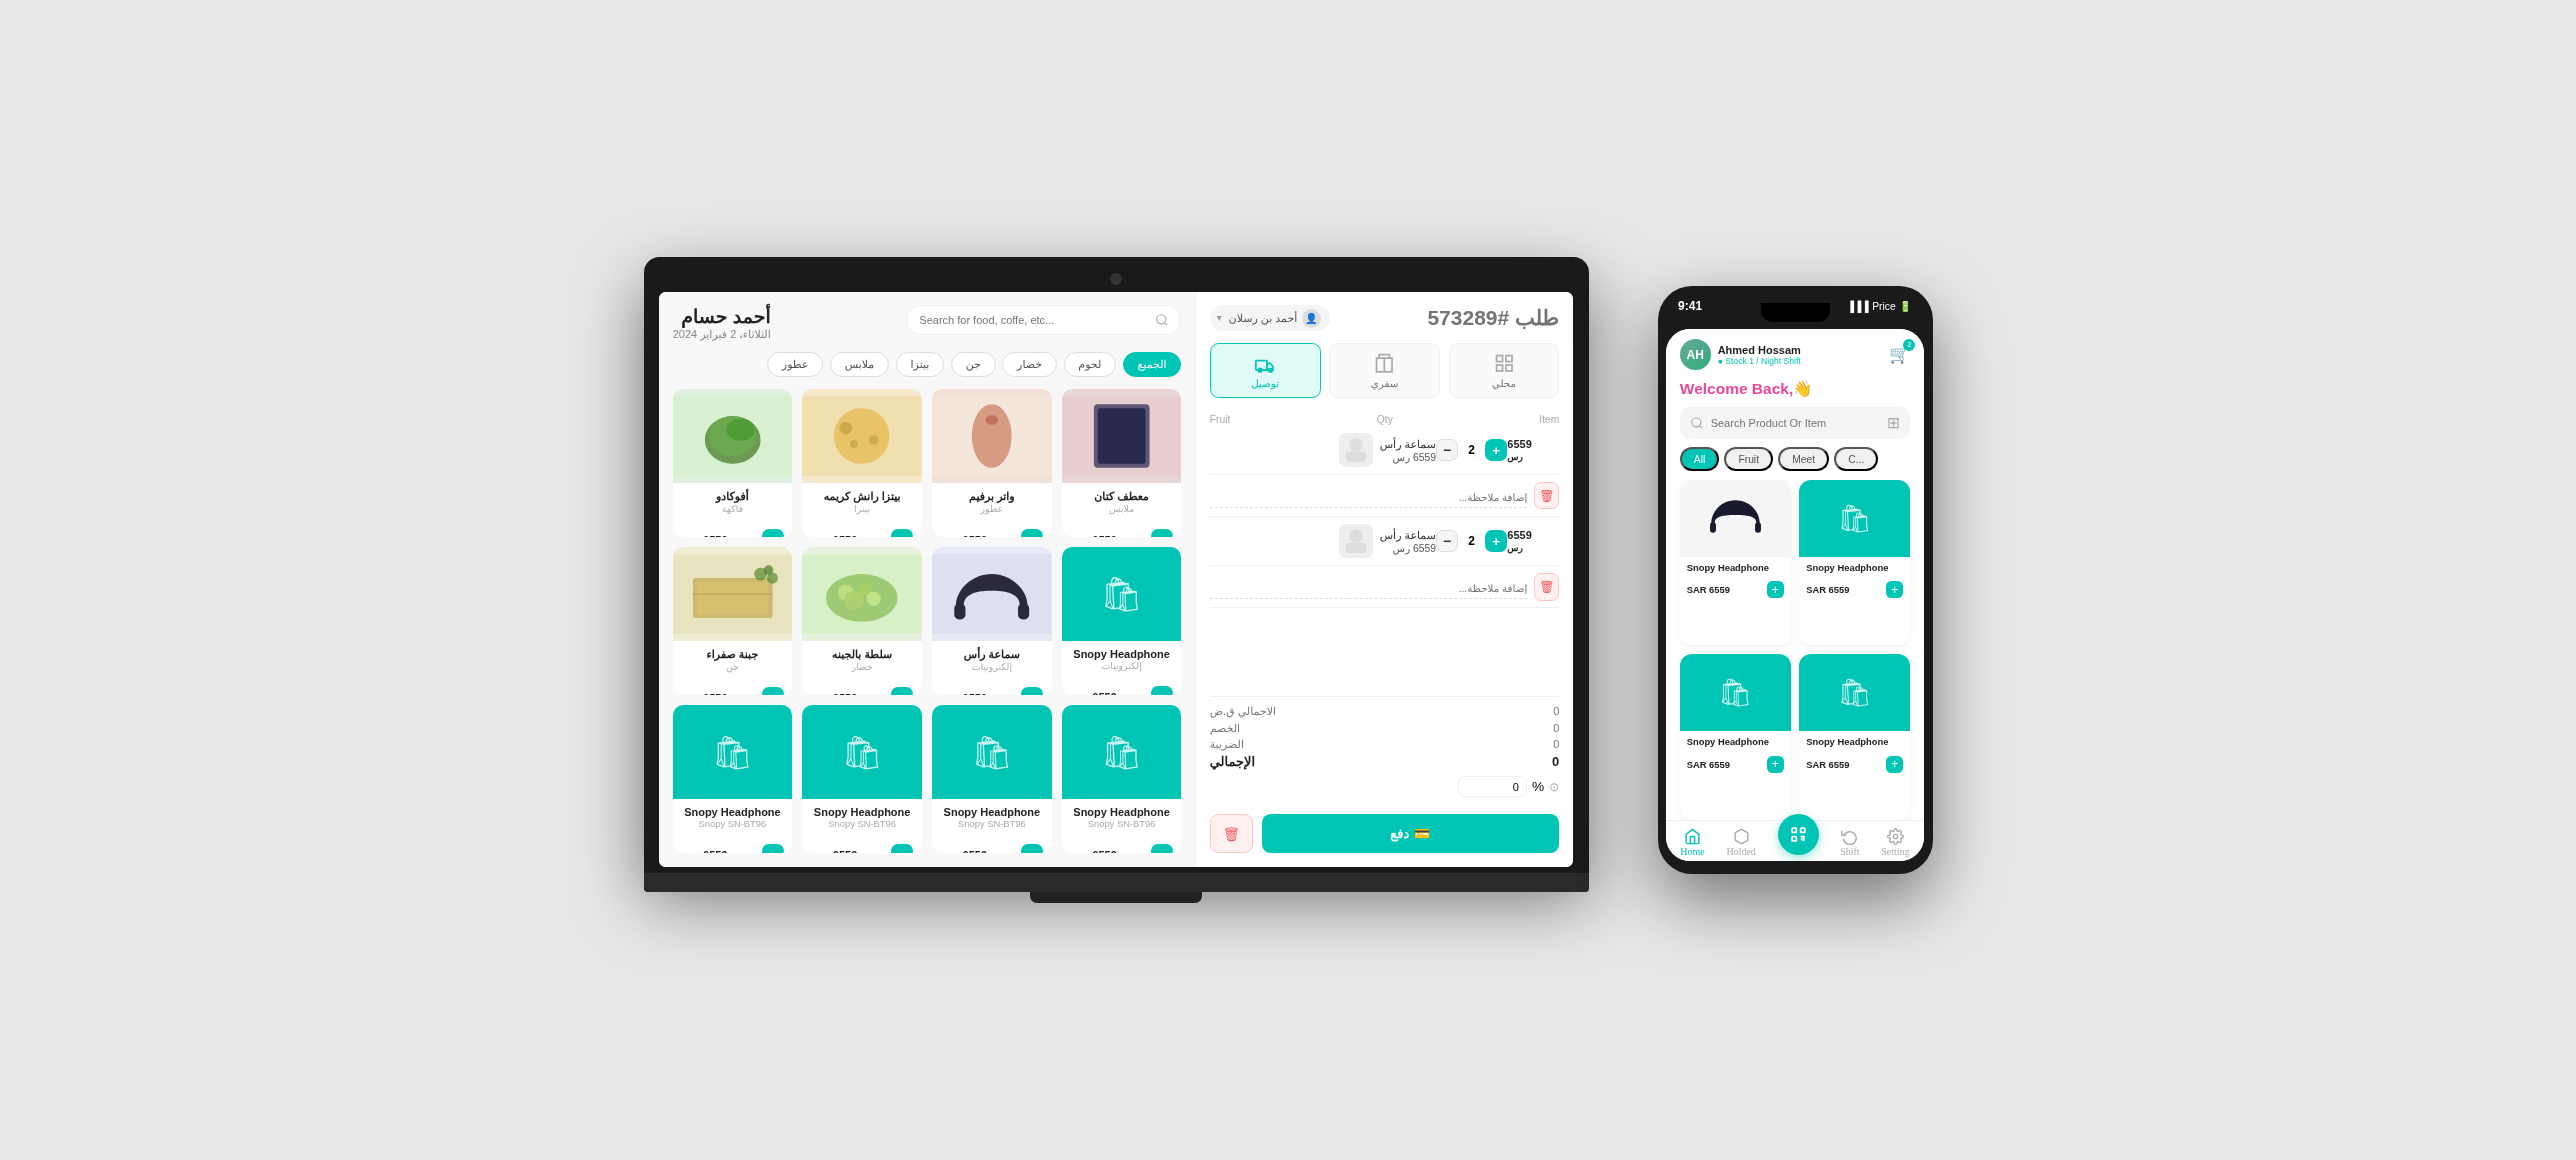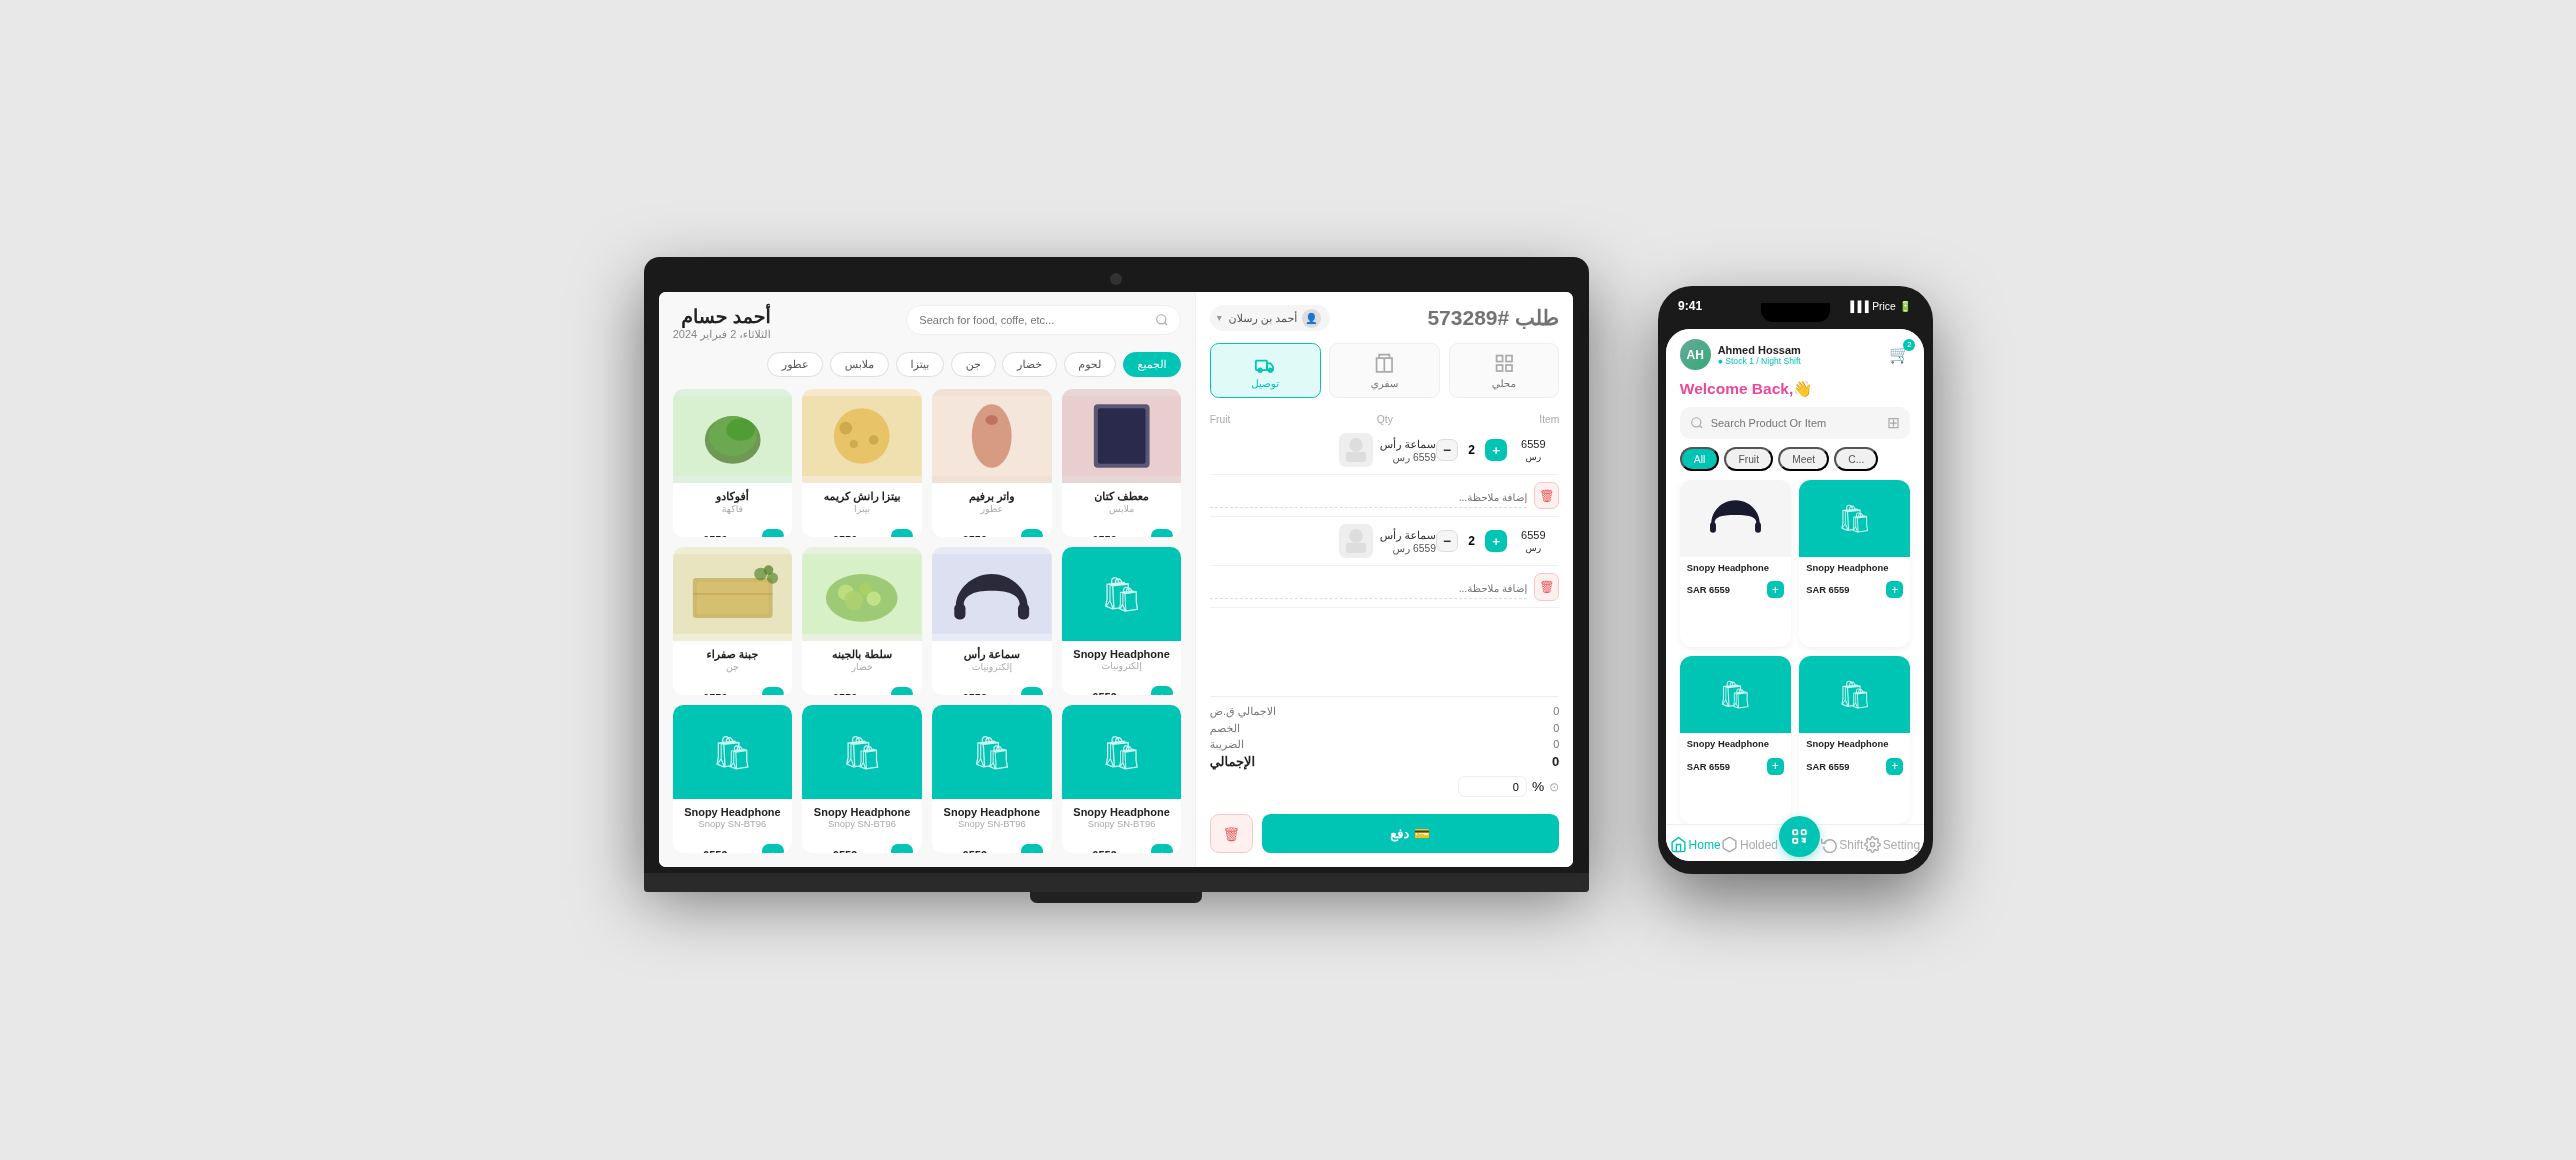--- a/index.html
+++ b/index.html
@@ -170,21 +170,21 @@
       width: 22px; height: 22px;
       border-radius: 6.9px;
       border: none;
       cursor: pointer;
       display: flex; align-items: center; justify-content: center;
       font-size: 13.7px; font-weight: bold;
     }
     .qty-btn.plus { background: #00c4b4; color: #fff; }
     .qty-btn.minus { background: #f5f5f5; color: #333; border: 0.9px solid #ddd; }
     .qty-num { font-size: 12px; font-weight: 600; min-width: 17px; text-align: center; }
-    .price-cell { font-size: 11px; font-weight: 400; color: #222; min-width: 52px; text-align: center; }
+    .price-cell { font-size: 11px; font-weight: 700; color: #222; min-width: 52px; text-align: left; }
     .delete-btn {
       background: #fff0f0;
       border: 0.9px solid #ffc5c5;
       border-radius: 6.9px;
       width: 27.5px; height: 27.5px;
       display: flex; align-items: center; justify-content: center;
       cursor: pointer; color: #e55;
       font-size: 12px;
     }
     .note-input {
@@ -522,25 +522,27 @@
     .phone-nav {
       display: flex;
       justify-content: space-around;
       align-items: center;
       padding: 6.9px 3.4px 3.4px;
       border-top: 0.9px solid #eee;
       background: #fff;
     }
     .nav-item {
       display: flex;
+      flex-direction: column;
       align-items: center;
       gap: 1.7px;
-      font-size: 12px;
+      font-size: 10px;
       color: #aaa;
       cursor: pointer;
+      font-family: Liberation Serif, serif;
     }
     .nav-item.active { color: #00c4b4; }
     .nav-item svg { width: 17px; height: 17px; }
     .nav-center-btn {
       width: 41px; height: 41px;
       background: #00c4b4;
       border-radius: 50%;
       display: flex; align-items: center; justify-content: center;
       font-size: 19px; color: #fff;
       margin-top: -15.5px;

